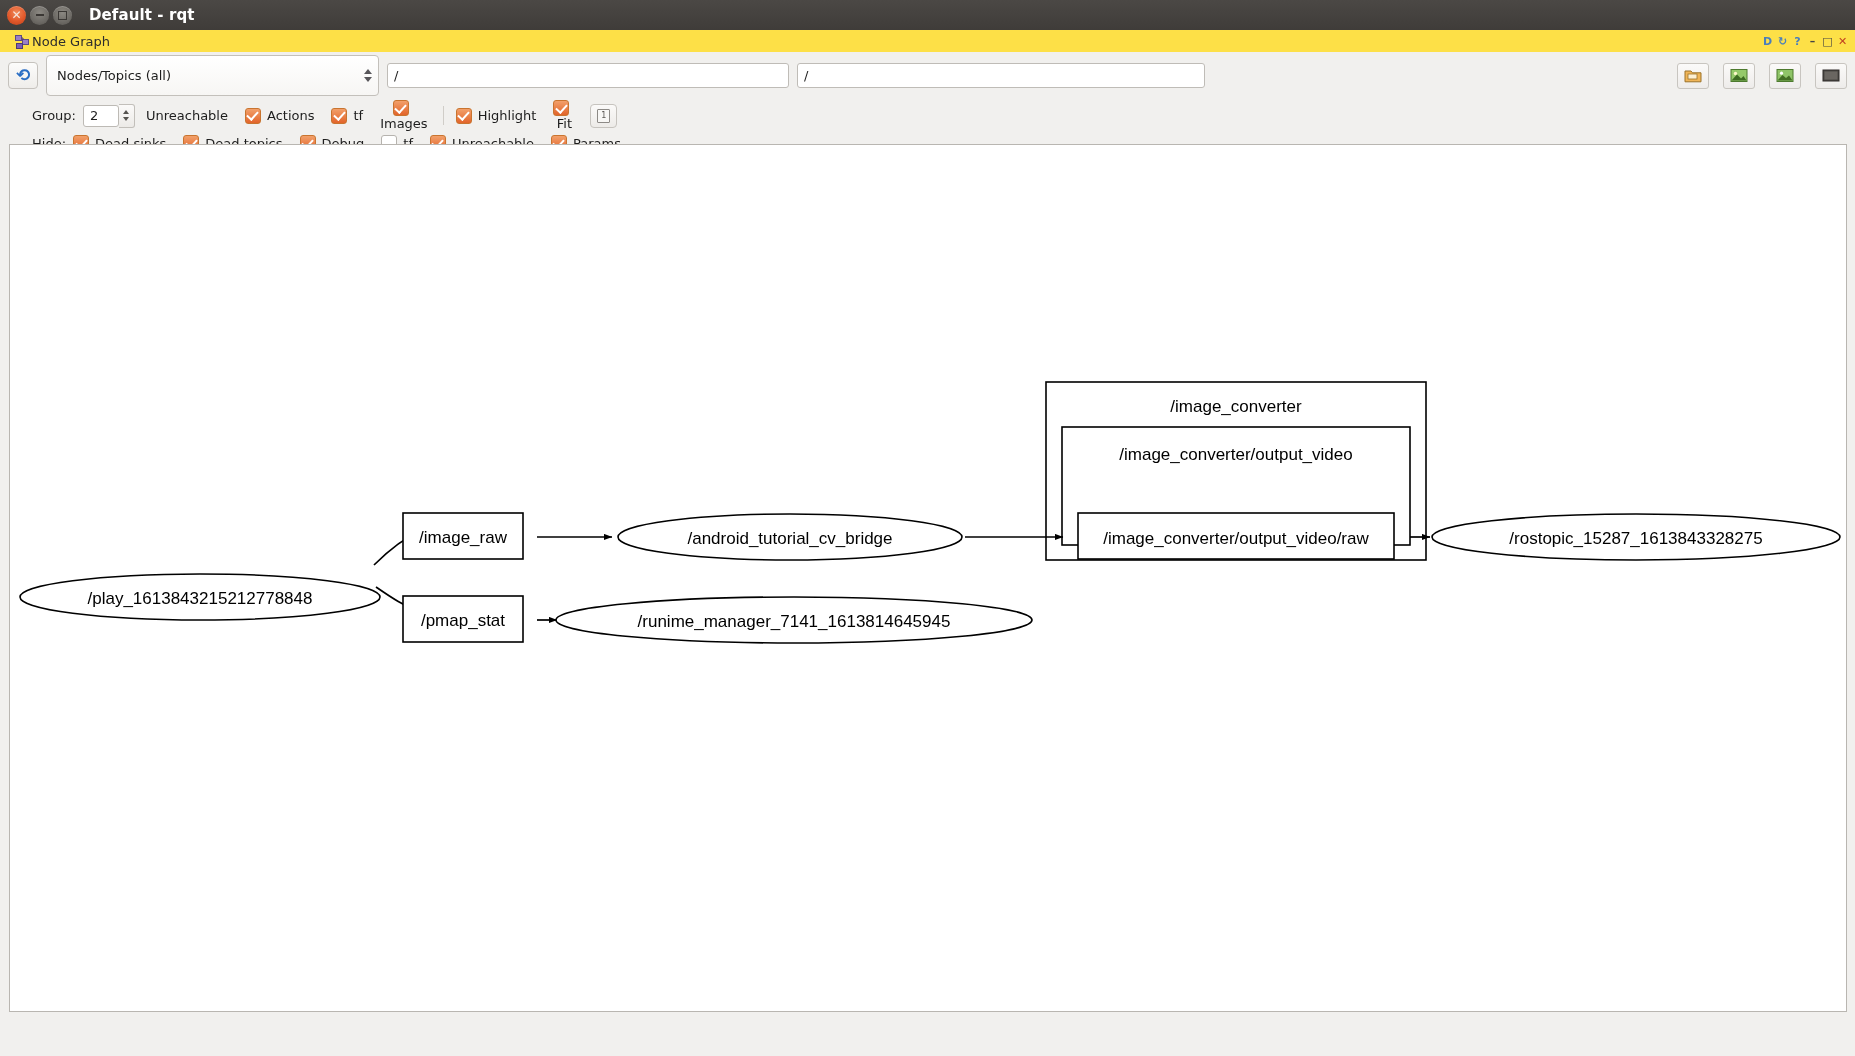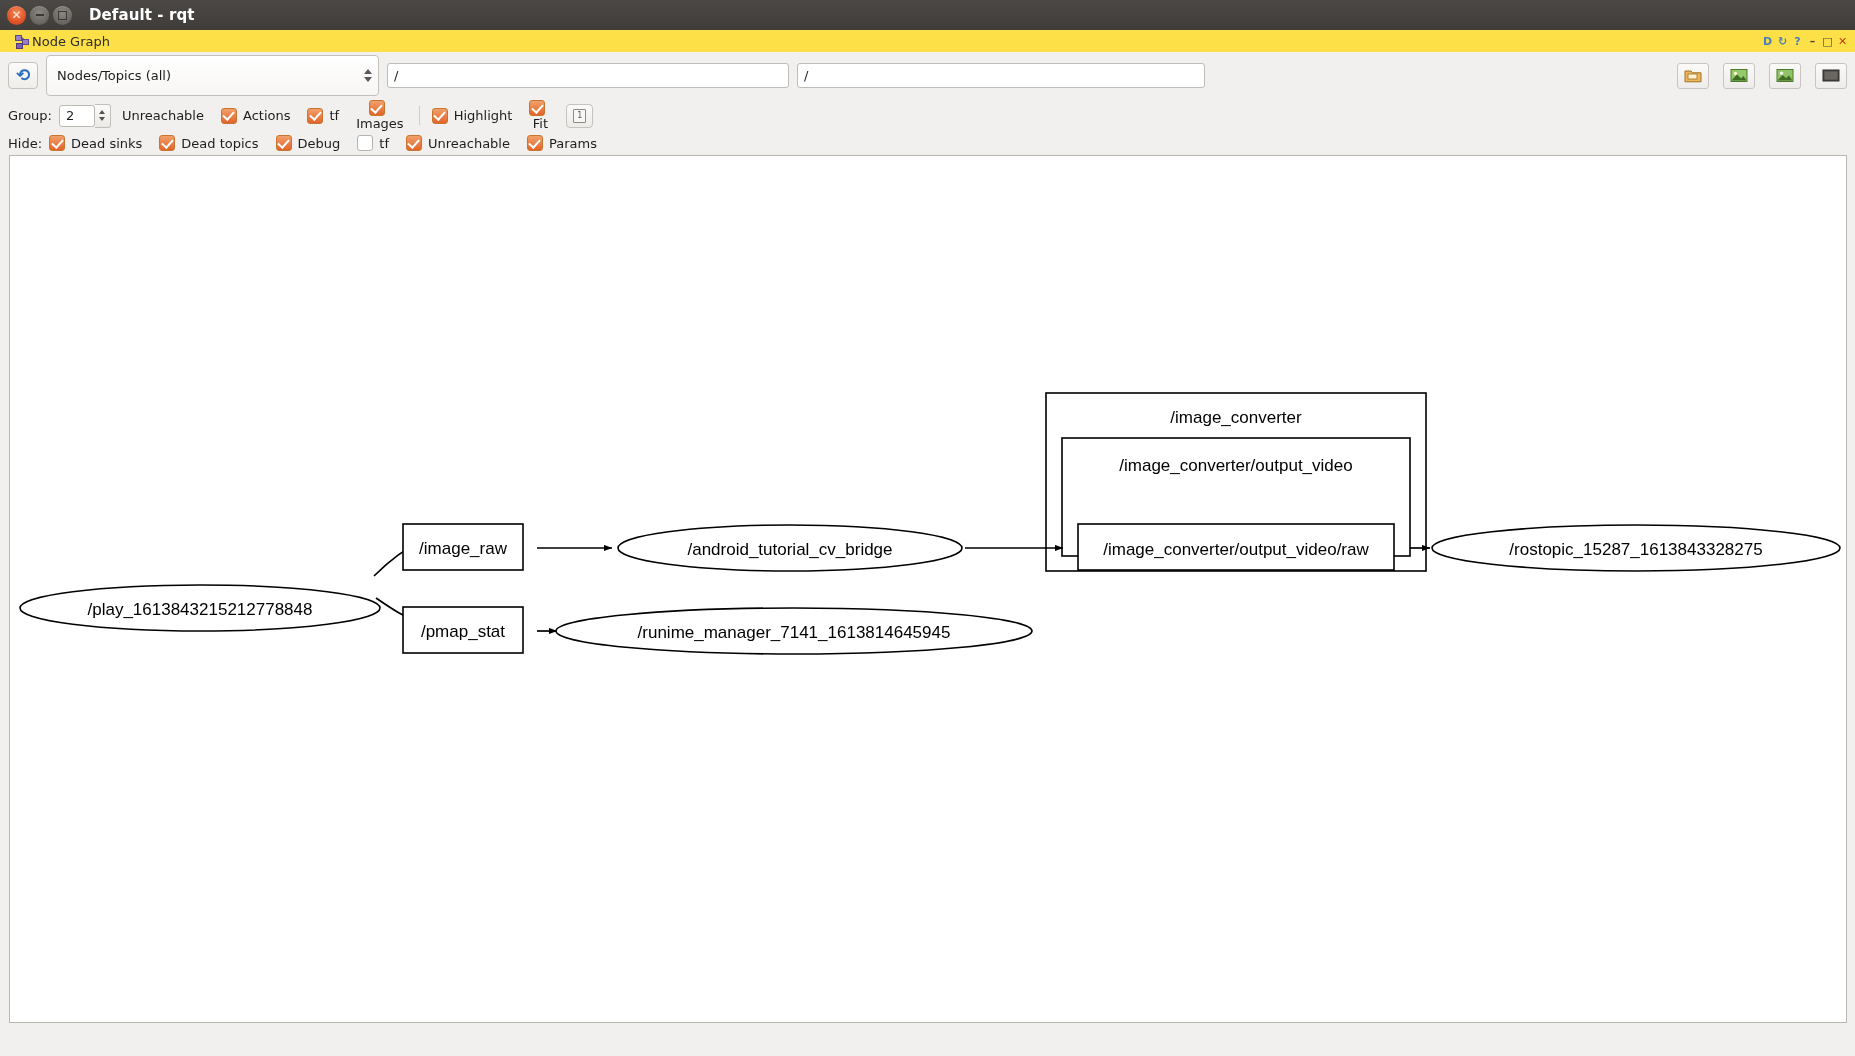--- a/index.html
+++ b/index.html
@@ -166,21 +166,21 @@
 
   
   .optrow {
     display: flex;
     align-items: center;
     padding: 2px 8px;
     font-size: 13px;
     color: #1d1d1d;
     gap: 0;
   }
-  .optrow .lbl-static { margin-right: 7px; }
+  .optrow .lbl-static { margin-right: 7px; margin-left: 24px; }
   .cbitem {
     display: inline-flex;
     align-items: center;
     margin-right: 17px;
     cursor: pointer;
     white-space: nowrap;
   }
   .cbitem.nogap { margin-right: 13px; flex-direction: column; }
   .cbox {
     width: 14px; height: 14px;
@@ -260,21 +260,21 @@
     font-size: 8px;
     color: #5a5753;
     display: flex; align-items: center; justify-content: center;
     background: #f8f7f5;
   }
 
   
   .canvas-wrap {
     position: absolute;
     left: 9px;
-    top: 155px;
+    top: 144px;
     width: 1838px;
     height: 868px;
     border: 1px solid #b9b6b1;
     background: #ffffff;
     box-sizing: border-box;
     overflow: hidden;
   }
   .canvas-wrap svg { display: block; }
 
   .gnode-text {

